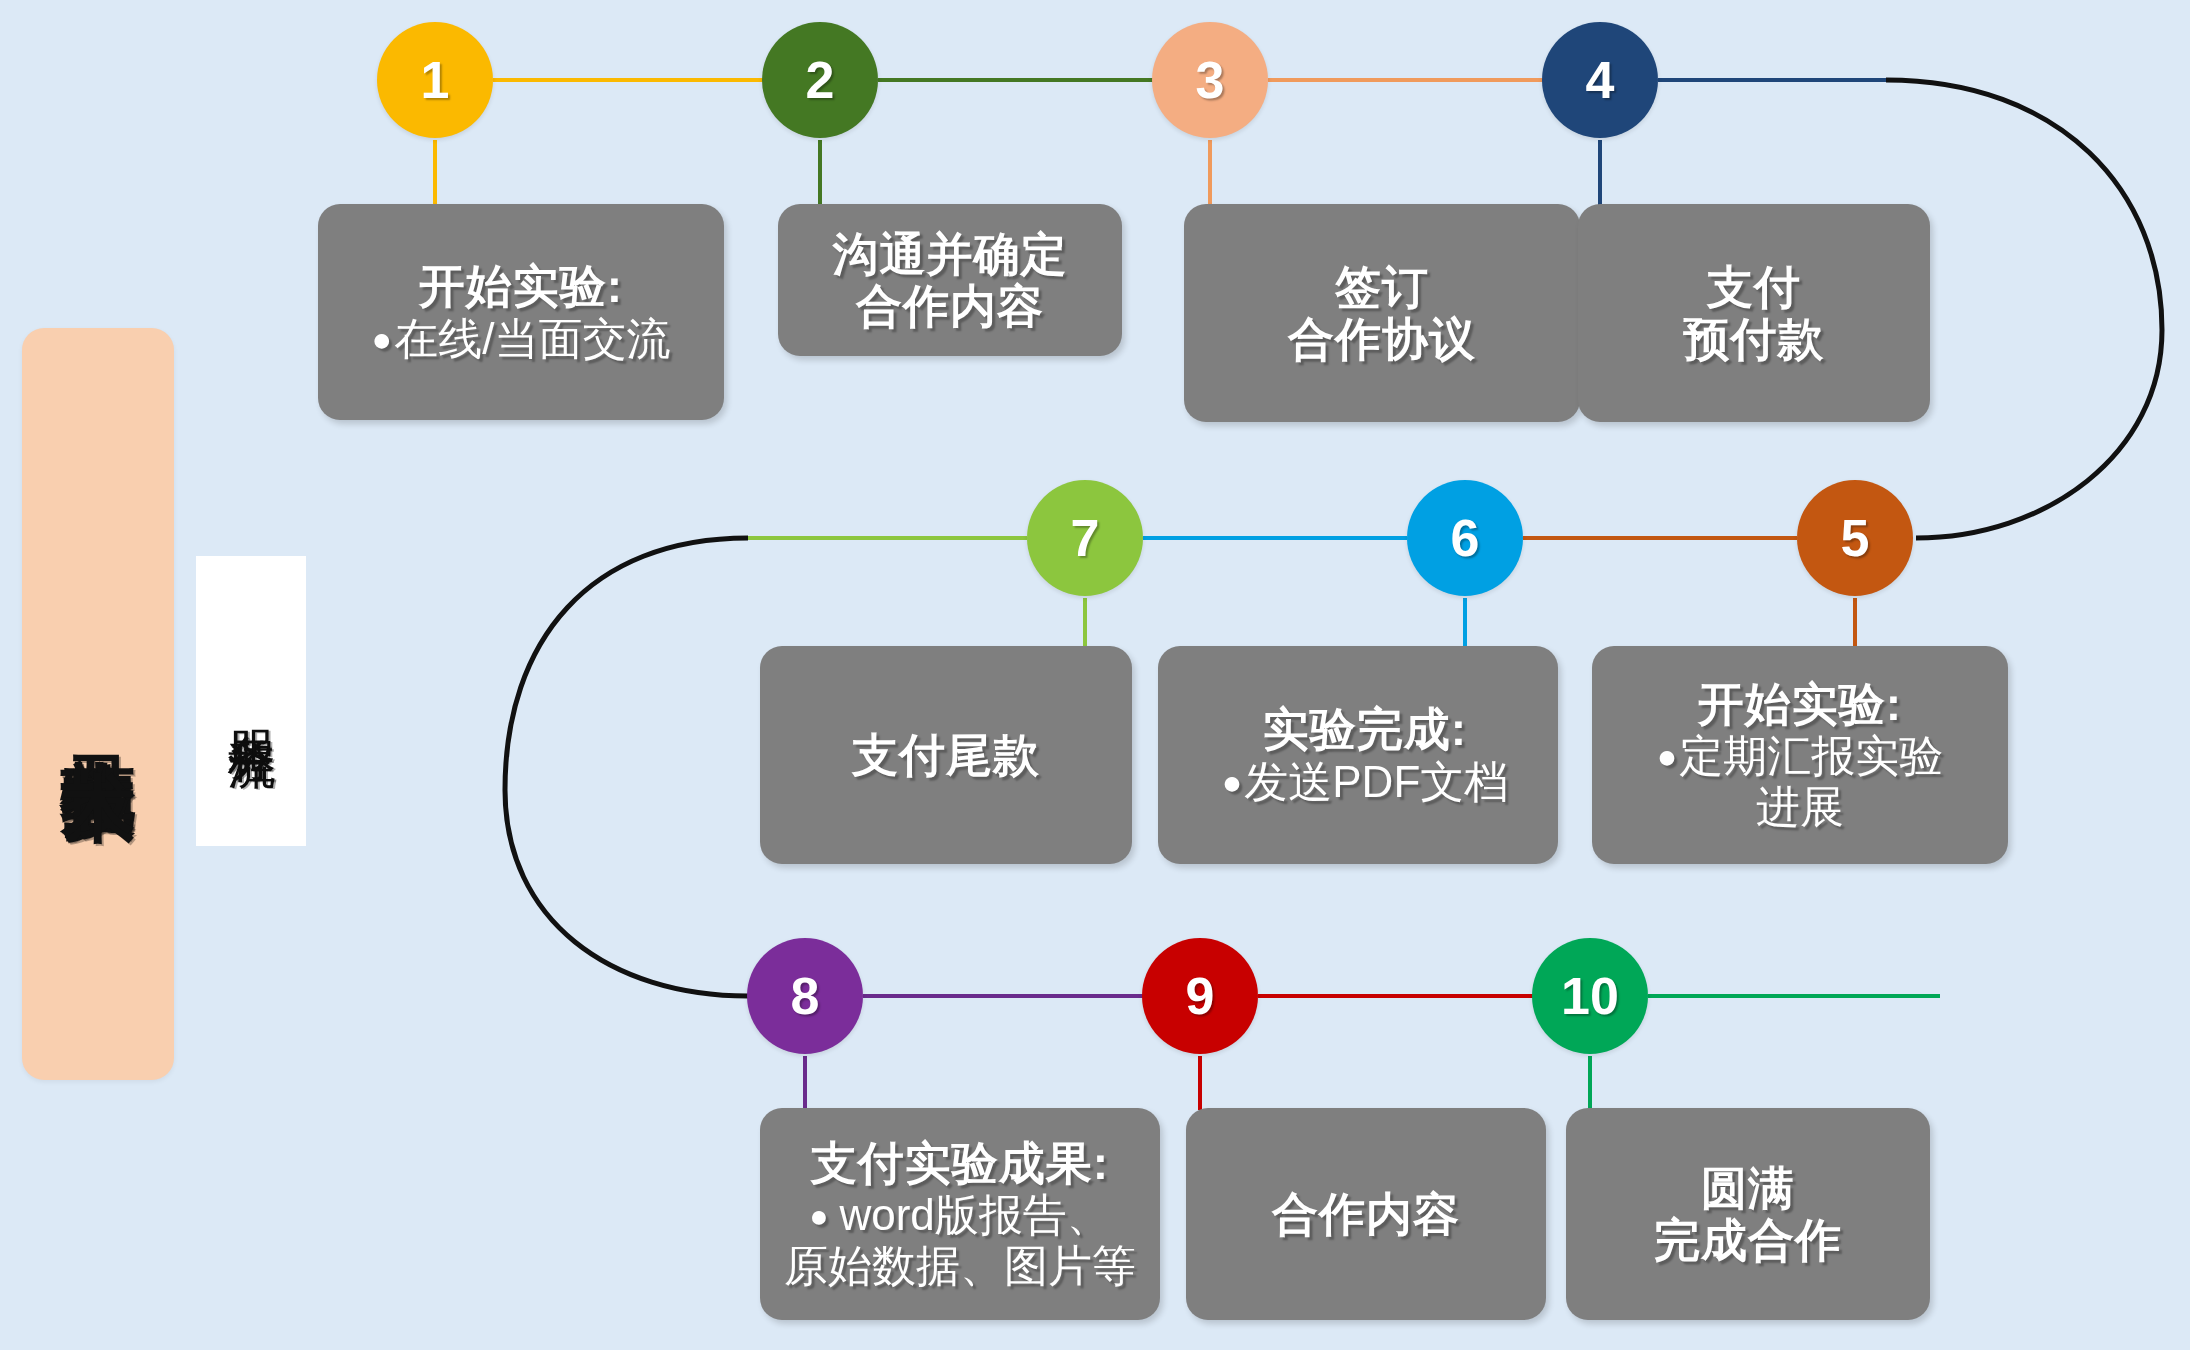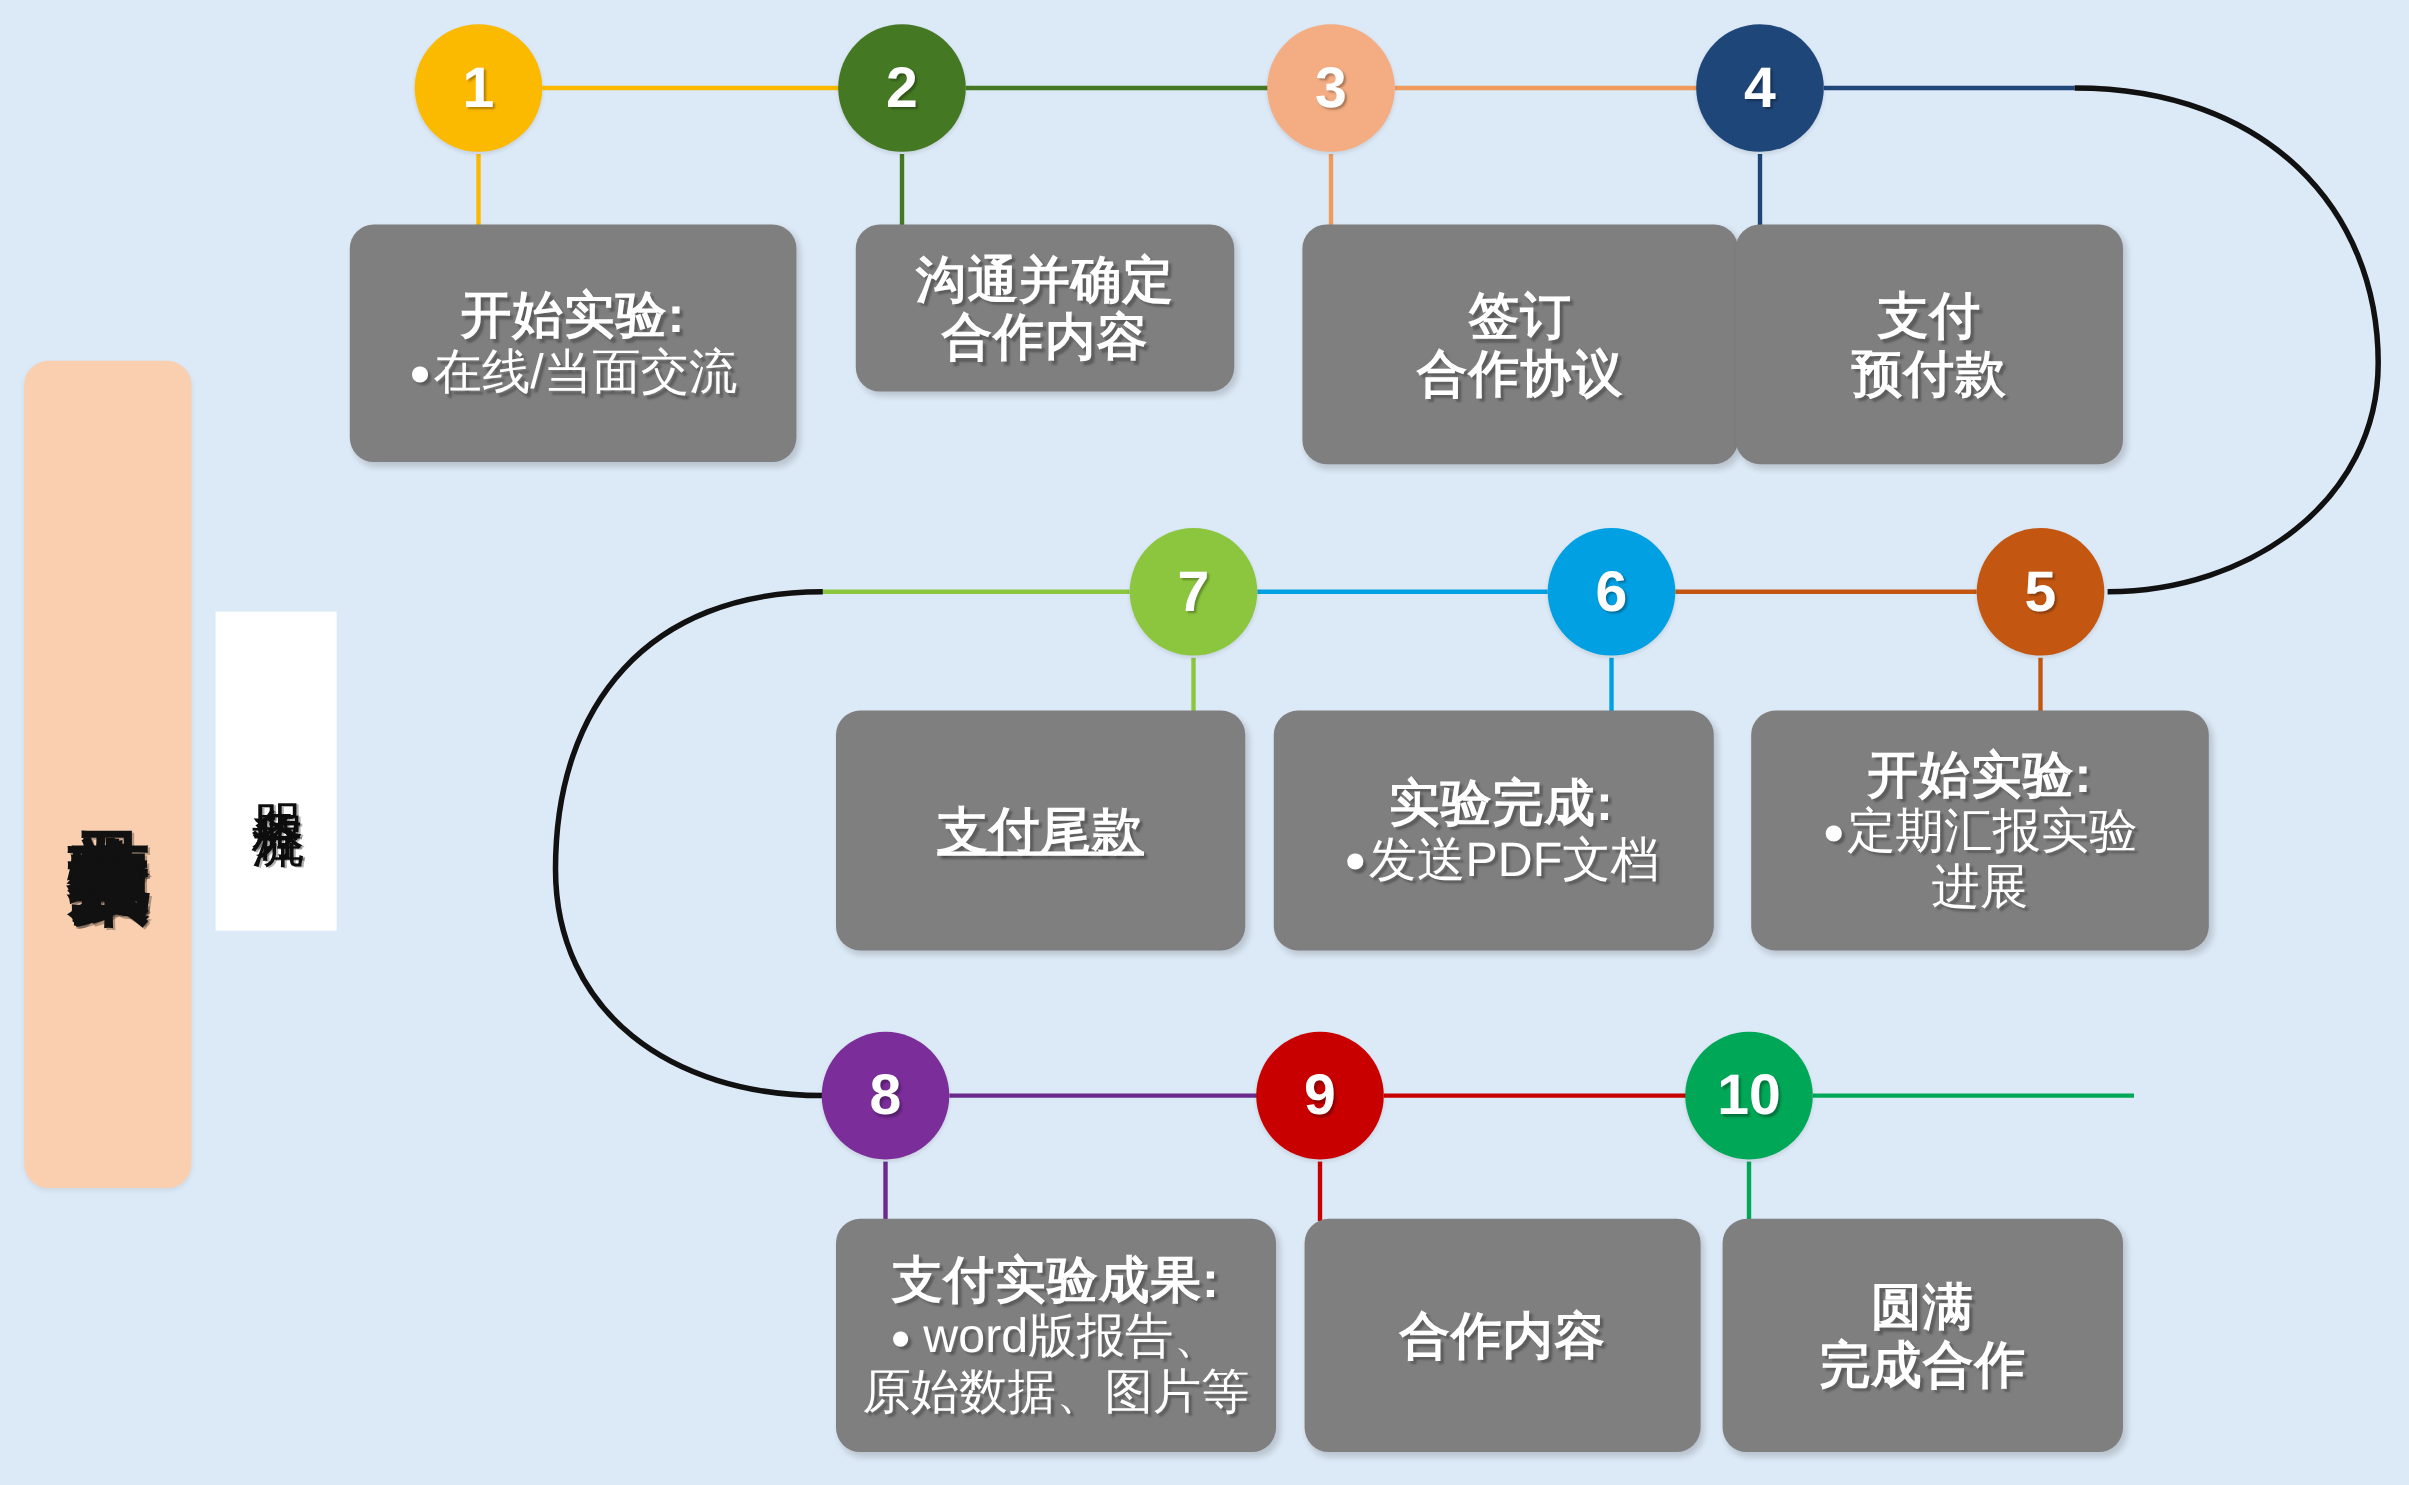--- a/index.html
+++ b/index.html
@@ -241,21 +241,21 @@
     <div class="c-title">开始实验:</div>
     <div class="c-line bullet">定期汇报实验
 进展</div>
   </div>
 
   <div class="card" style="left:1158px; top:646px; width:400px; height:218px;padding-left:28px;">
     <div class="c-title">实验完成:</div>
     <div class="c-line bullet">发送PDF文档</div>
   </div>
 
-  <div class="card" style="left:760px; top:646px; width:372px; height:218px;text-decoration:underline;">
+  <div class="card" style="left:760px; top:646px; width:372px; height:218px;">
     <div class="c-title">支付尾款</div>
   </div>
 
   <div class="card" style="left:760px; top:1108px; width:400px; height:212px;">
     <div class="c-title">支付实验成果:</div>
     <div class="c-line bullet-sp">word版报告、
 原始数据、图片等</div>
   </div>
 
   <div class="card" style="left:1186px; top:1108px; width:360px; height:212px;">

